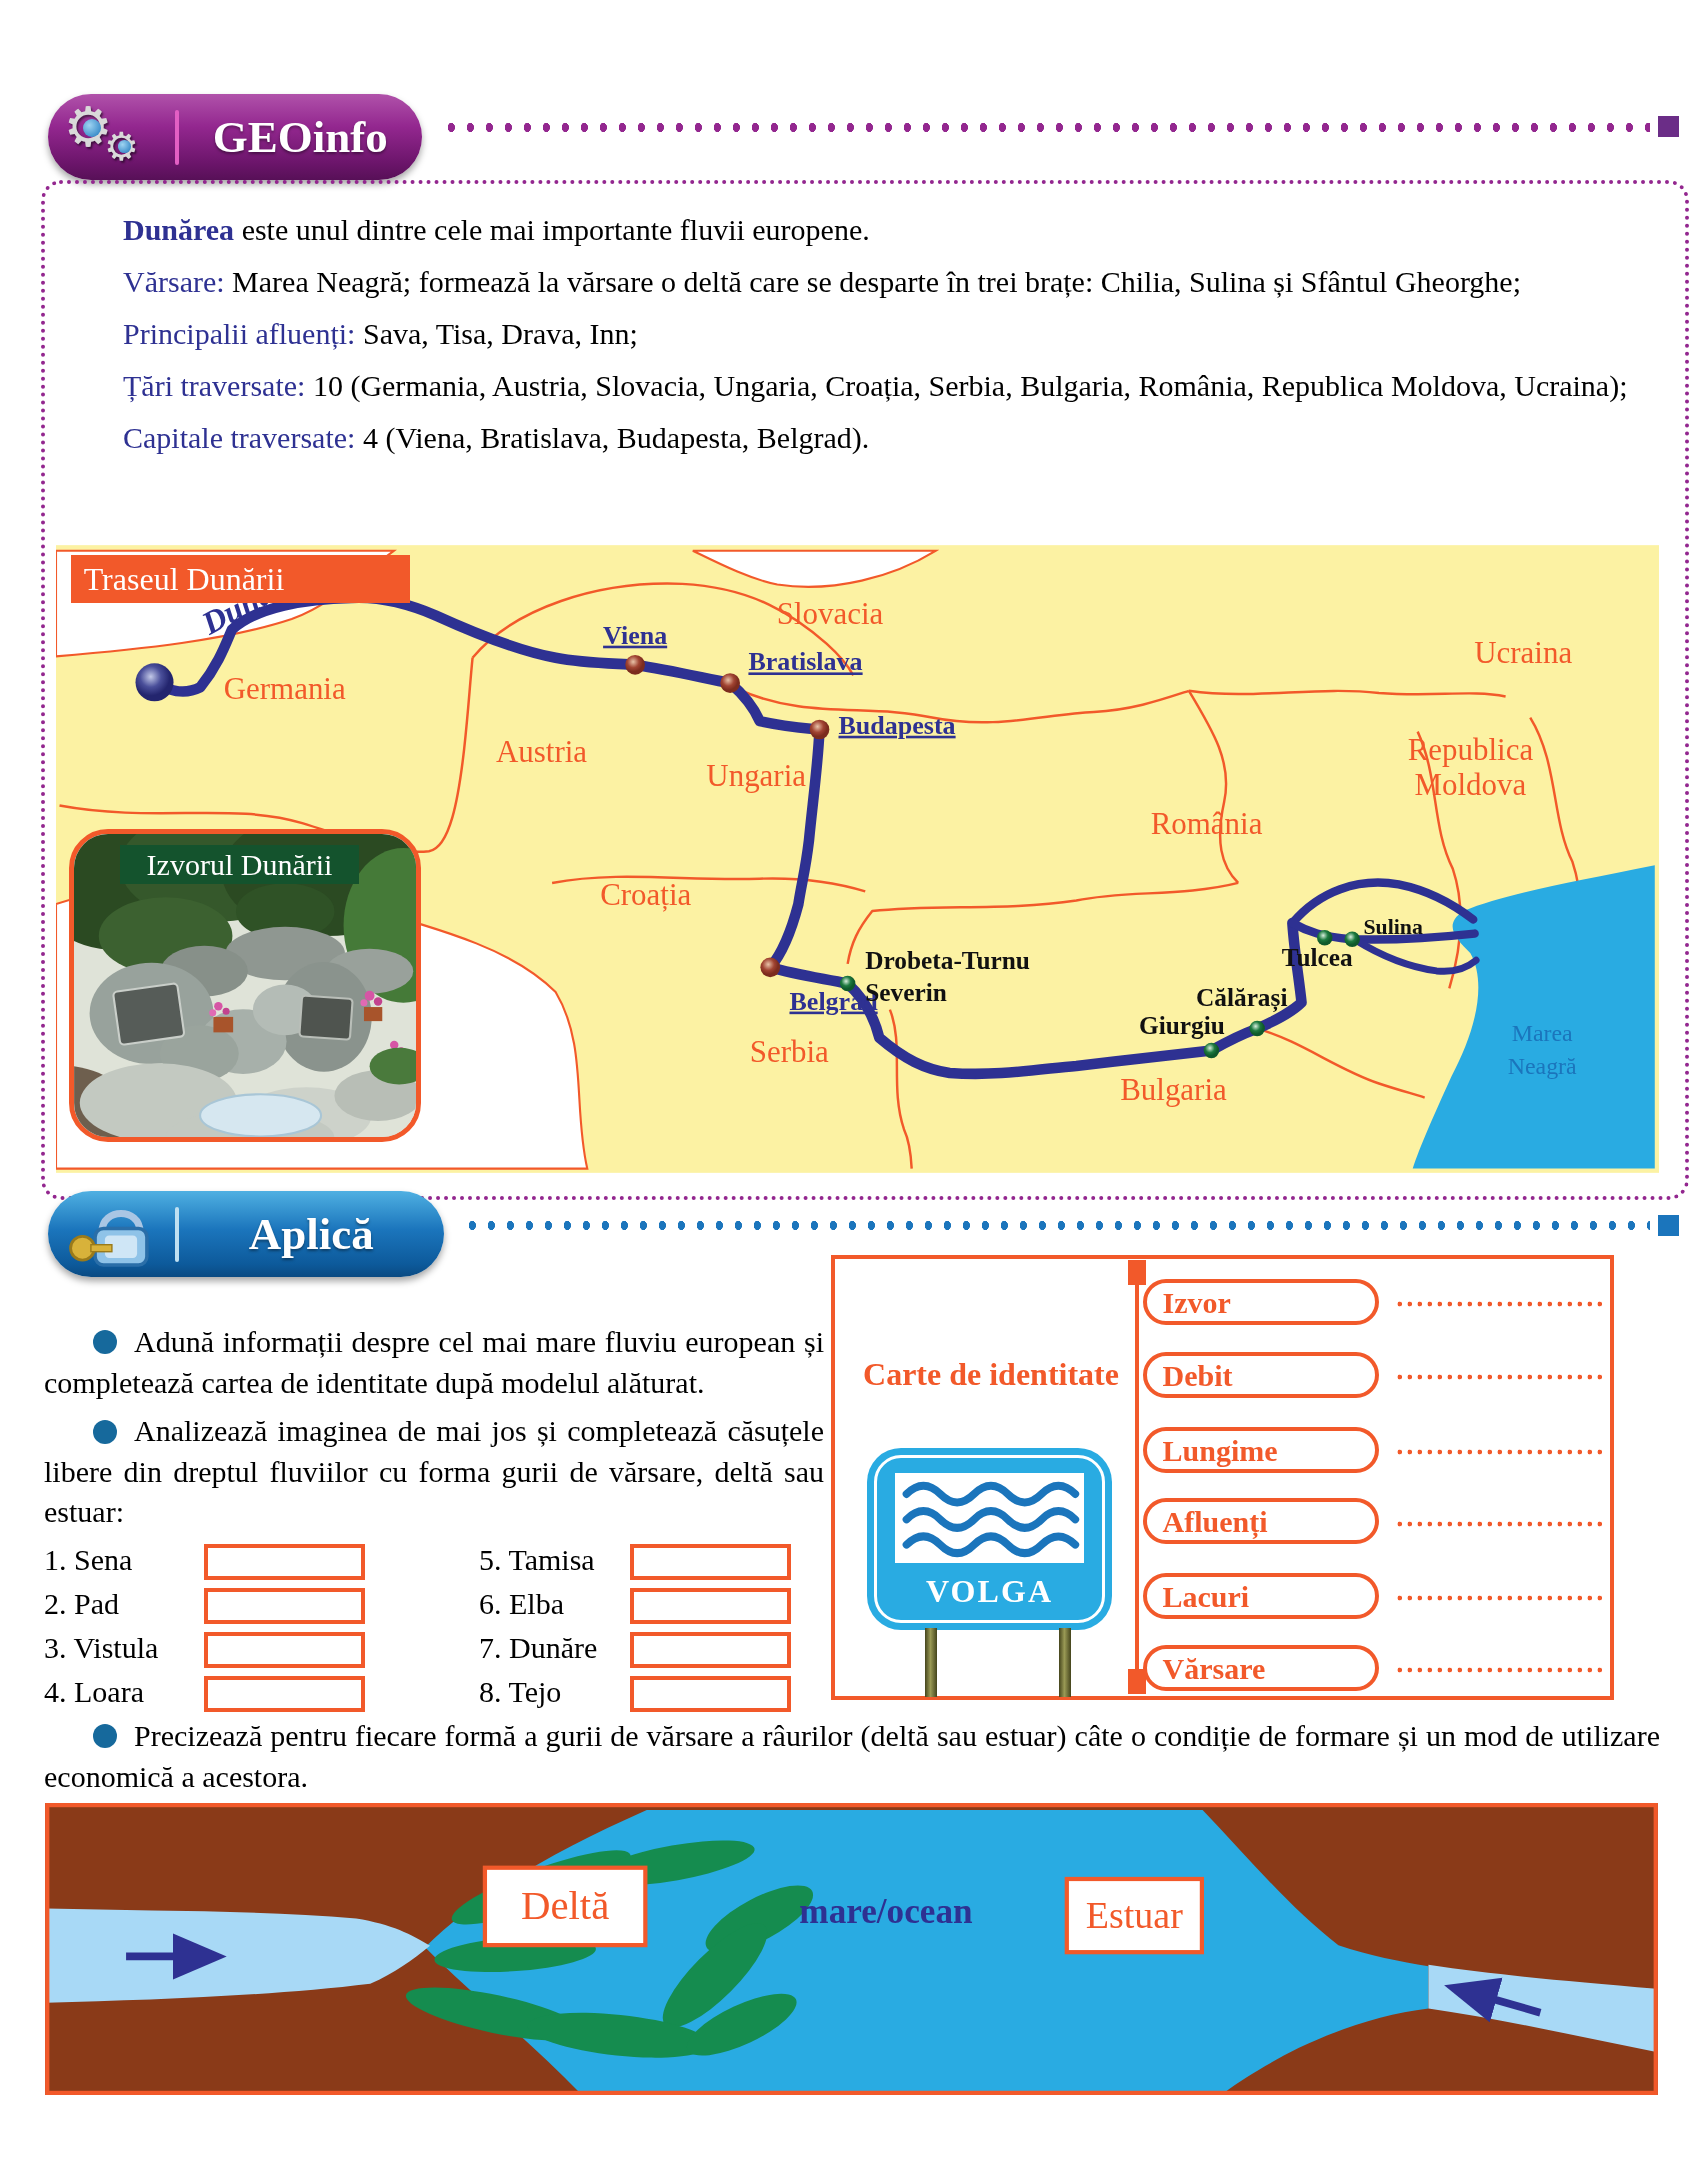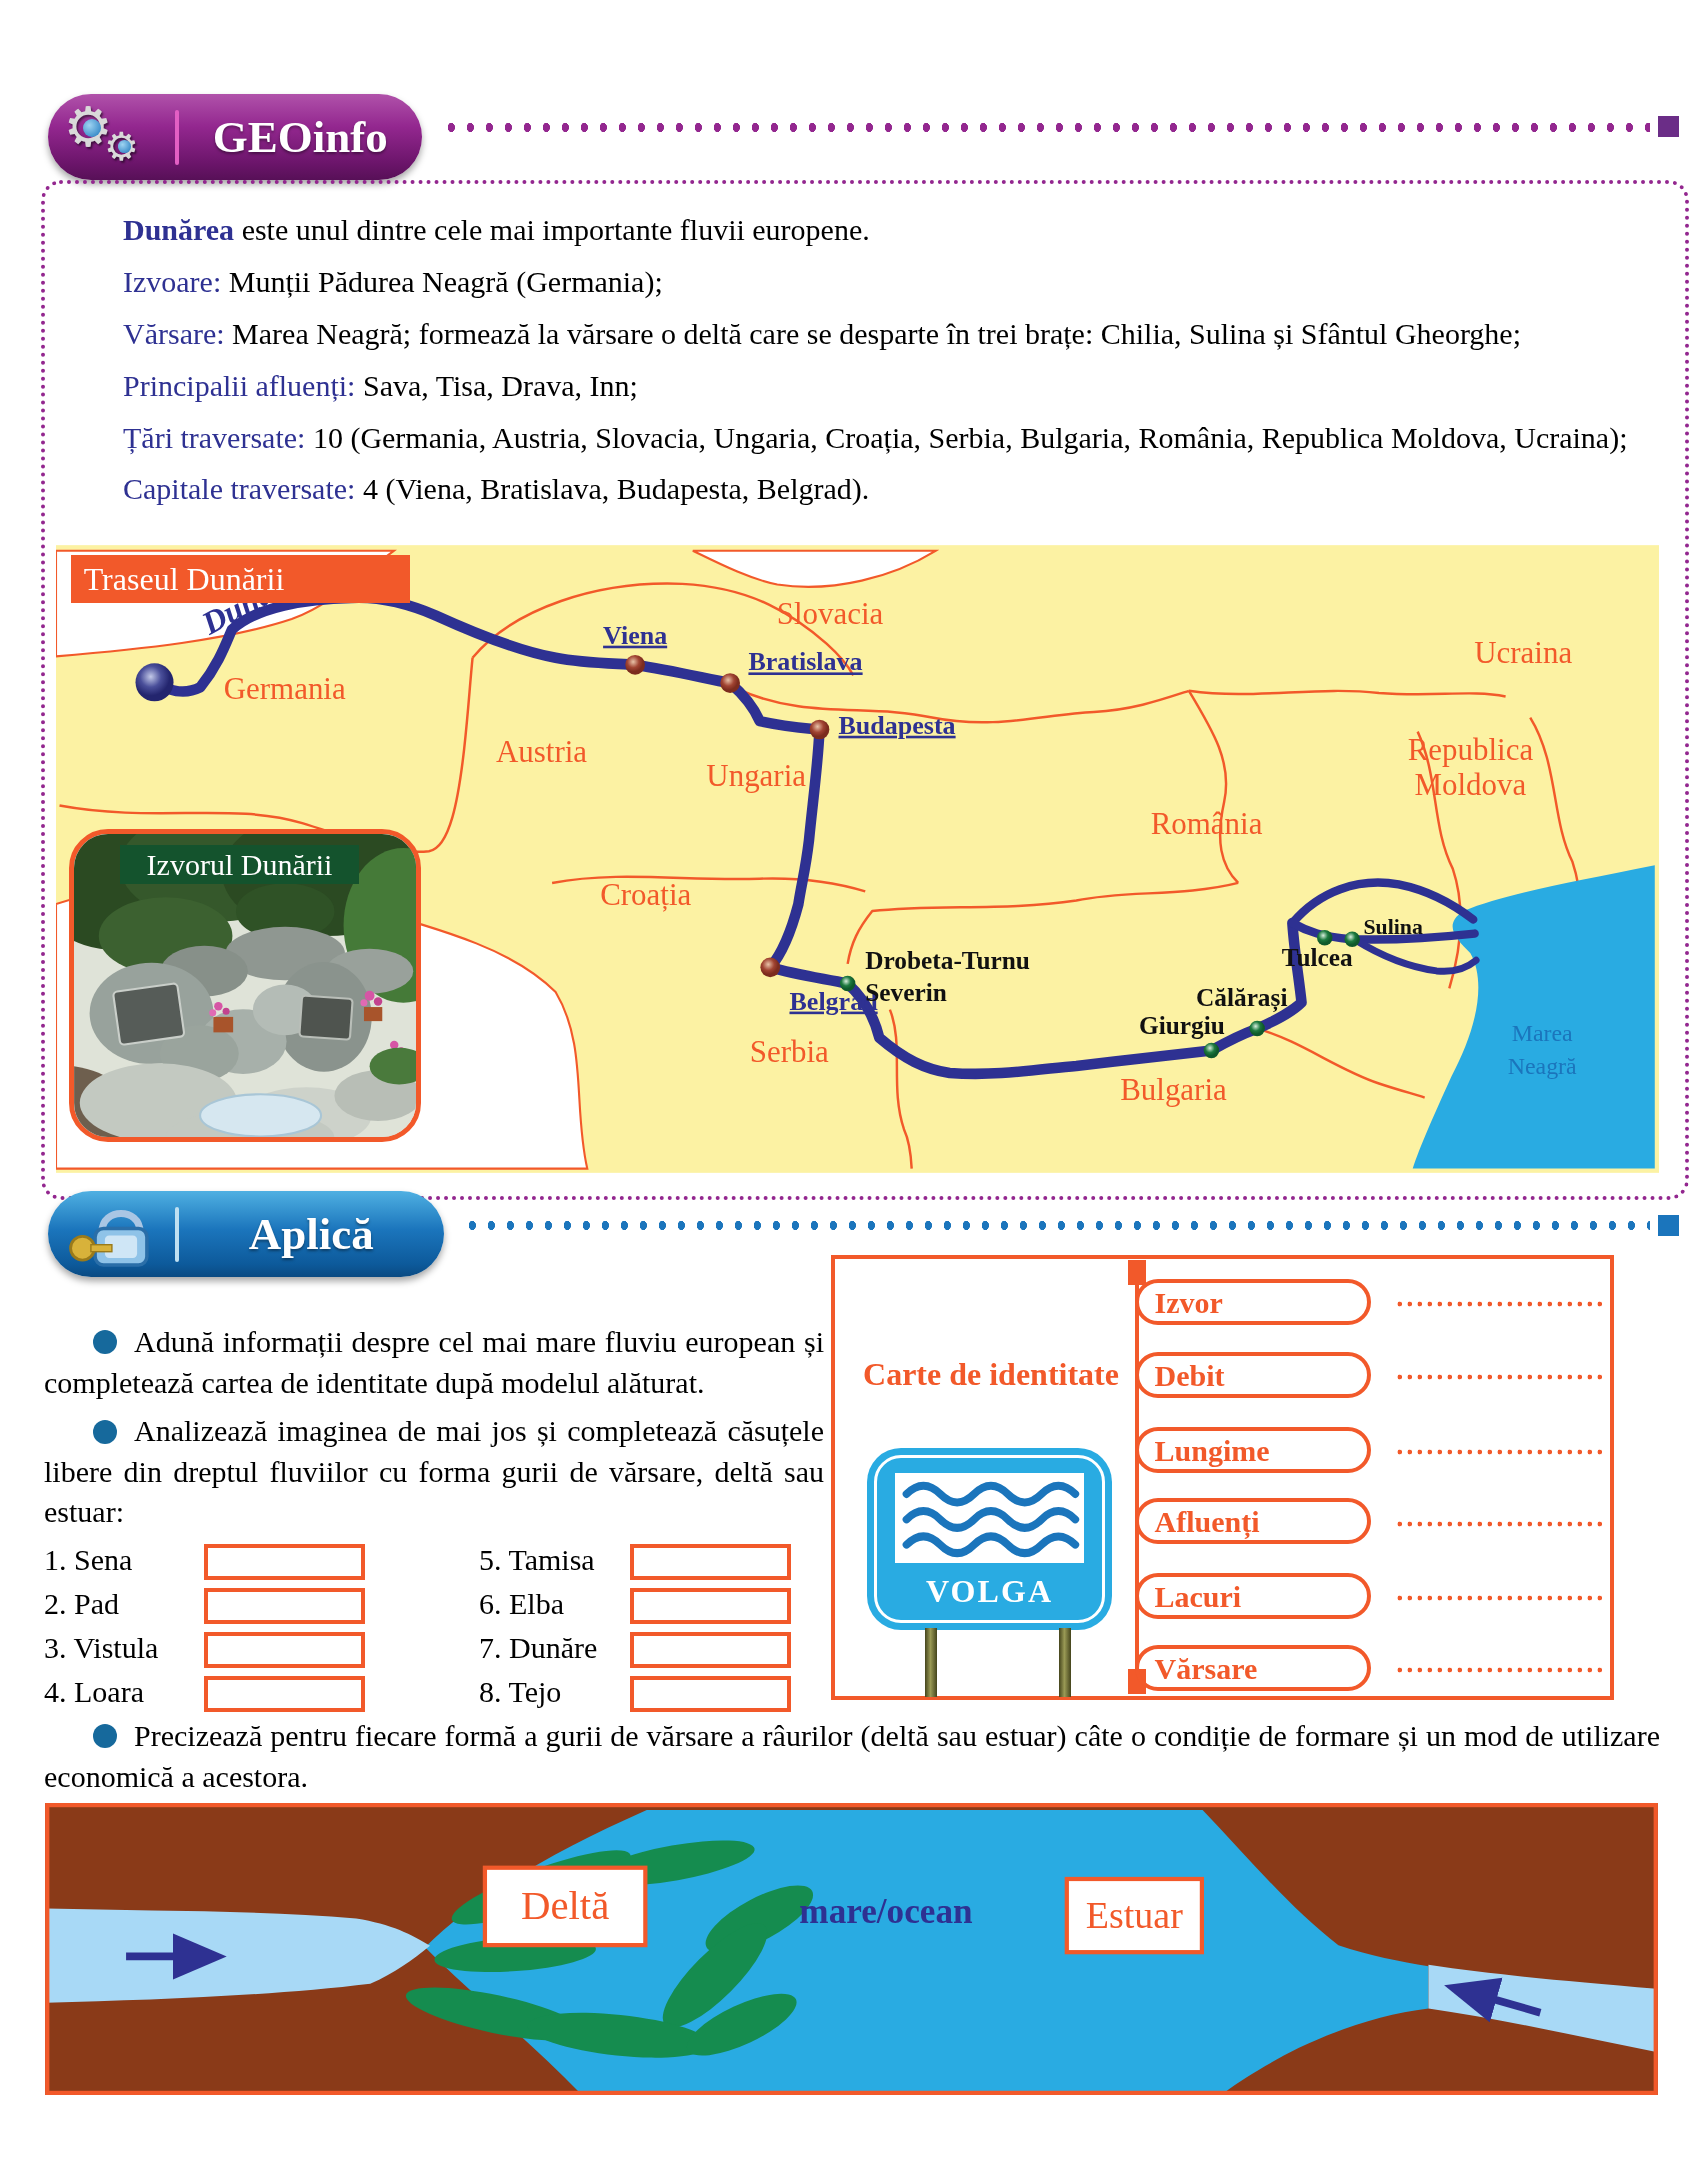--- a/index.html
+++ b/index.html
@@ -69,21 +69,21 @@
         color:#f2592a;text-align:center;line-height:1.05;}
   .sign{position:absolute;left:32px;top:189px;width:245px;height:182px;border-radius:34px;background:#29abe2;}
   .sign-inner{position:absolute;left:7px;top:7px;right:7px;bottom:7px;border:3.5px solid #fff;border-radius:27px;}
   .sign-wavebox{position:absolute;left:28px;top:25px;width:189px;height:90px;background:#fff;}
   .sign-name{position:absolute;left:0;top:125px;width:100%;text-align:center;color:#fff;
         font-size:32px;font-weight:bold;letter-spacing:2.1px;}
   .post{position:absolute;top:369px;width:12px;height:69px;
         background:linear-gradient(90deg,#44441c,#9a9a55 45%,#44441c);}
   .divider{position:absolute;left:300px;top:4.2px;width:4.2px;height:428px;background:#f2592a;}
   .divsq{position:absolute;left:293px;width:18.3px;height:25px;background:#f2592a;}
-  .pill{position:absolute;left:300px;width:236px;height:46px;border:4.2px solid #f2592a;border-radius:27px;
+  .pill{position:absolute;left:308px;width:236px;height:46px;border:4.2px solid #f2592a;border-radius:27px;
         box-sizing:border-box;color:#f2592a;font-size:30px;font-weight:bold;line-height:39px;padding-left:15.5px;}
   .fdots{position:absolute;left:562px;width:207px;height:5.6px;
         background-image:radial-gradient(circle at 2.8px 2.8px,#f2592a 2.1px,transparent 2.5px);
         background-size:10px 5.6px;background-repeat:repeat-x;}
   
   .pagenum{position:absolute;left:0;top:2101px;width:1704px;text-align:center;font-size:34px;
         font-weight:bold;font-family:"DejaVu Sans","Liberation Sans",sans-serif;}
   svg text{font-family:"Liberation Serif","DejaVu Serif",serif;}
 </style>
 </head>
@@ -99,21 +99,20 @@
   </span>
   <span class="badge-sep sep-geo"></span>
   <span class="badge-label">GEOinfo</span>
 </div>
 <div class="dotline dot-purple" style="left:445px;top:121px;width:1205px;"></div>
 <div class="endsq" style="left:1658px;top:116px;background:#6b2d87;"></div>
 
 <div class="infobox"></div>
 <div class="geo-text">
   <p><span class="lbl-b">Dunărea</span><span> este unul dintre cele mai importante fluvii europene.</span></p>
-  <p><span class="lbl">Izvoare:</span><span> Munții Pădurea Neagră (Germania);</span></p>
   <p><span class="lbl">Vărsare:</span><span> Marea Neagră; formează la vărsare o deltă care se desparte în trei brațe: Chilia, Sulina și Sfântul Gheorghe;</span></p>
   <p><span class="lbl">Principalii afluenți:</span><span> Sava, Tisa, Drava, Inn;</span></p>
   <p class="gt-space"><span class="lbl">Țări traversate:</span><span> 10 (Germania, Austria, Slovacia, Ungaria, Croația, Serbia, Bulgaria, România, Republica Moldova, Ucraina);</span></p>
   <p class="gt-space"><span class="lbl">Capitale traversate:</span><span> 4 (Viena, Bratislava, Budapesta, Belgrad).</span></p>
 </div>
 
 <div class="mapwrap">
 <svg width="1603" height="628" viewBox="0 0 2278 892">
   <defs>
     <radialGradient id="gsrc" cx="40%" cy="35%">

